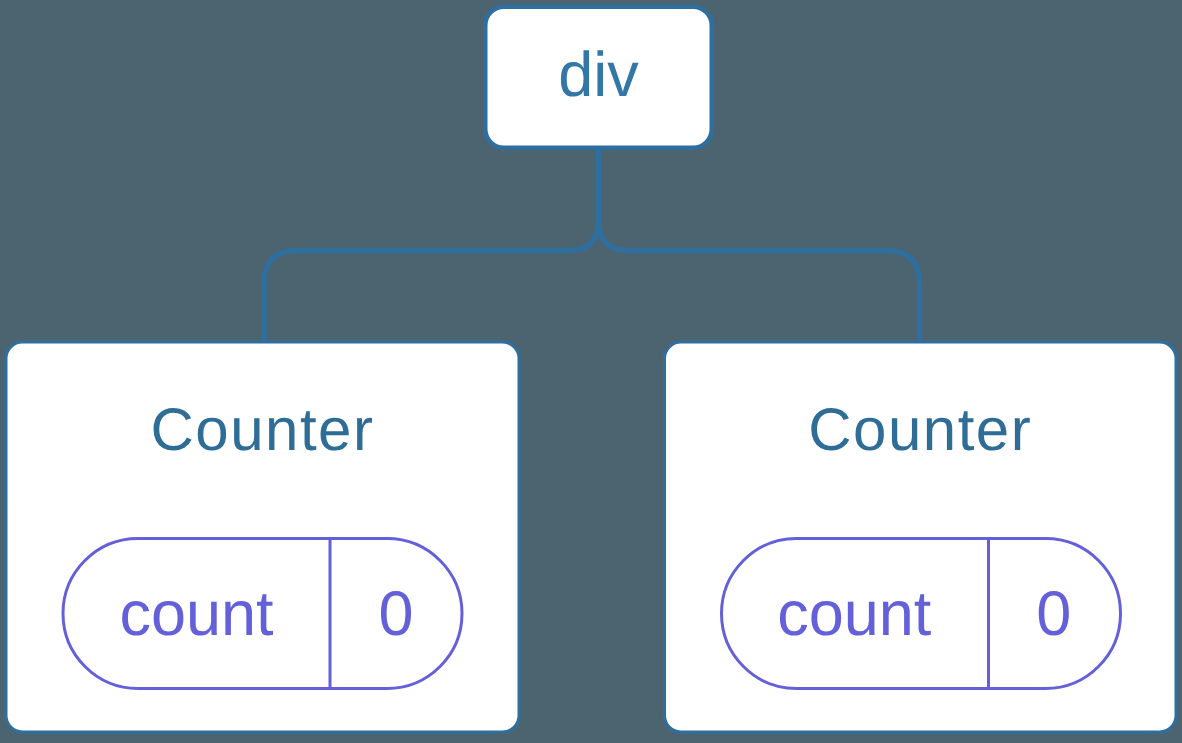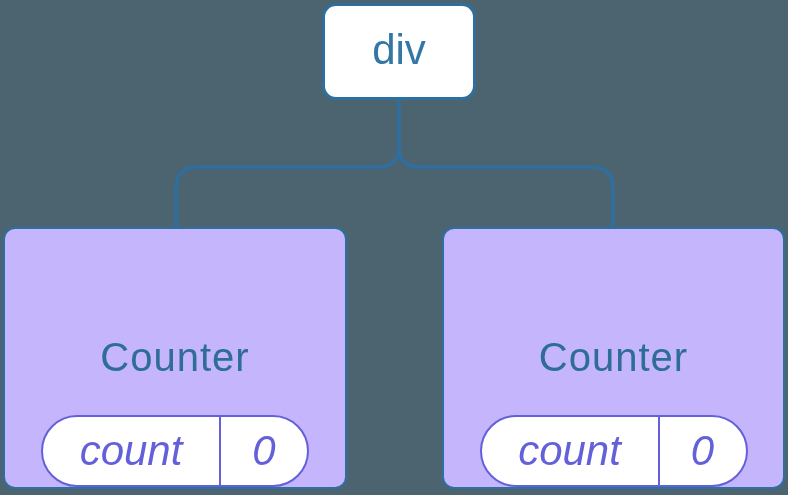--- a/index.html
+++ b/index.html
@@ -24,43 +24,42 @@
     font-size: 42px; color: #3377a7; line-height: 1;
     padding-bottom: 4px;
   }
 
   
   svg.connectors { position: absolute; left: 0; top: 0; display: block; }
 
   
   .card {
     position: absolute; top: 227px; height: 262px; box-sizing: border-box;
-    background: #c4b5fd;
+    background: #ffffff;
     border: 2px solid #2e6f9f;
     border-radius: 12px;
-    display: flex; flex-direction: column; align-items: center; justify-content: flex-end;
+    display: flex; flex-direction: column; align-items: center;
   }
   .card.left  { left: 3px;   width: 344px; }
   .card.right { left: 442px; width: 343px; }
 
   .card .title {
     margin-top: 34px;
     font-size: 40px; line-height: 1.2; letter-spacing: 1px;
     color: #2e6d96;
   }
 
   
   .pill {
-    margin-top: 34px;
-    width: 268px; height: 72px; box-sizing: border-box;
+    margin-top: 47px;
+    width: 268px; height: 102px; box-sizing: border-box;
     border: 2px solid #6460d9;
     border-radius: 53px;
     display: flex; overflow: hidden;
     background: #ffffff;
-    font-style: italic;
   }
   .pill .key {
     flex: 0 0 176px;
     display: flex; align-items: center; justify-content: center;
     font-size: 42px; color: #6460d9;
   }
   .pill .value {
     flex: 1;
     border-left: 2px solid #6460d9;
     display: flex; align-items: center; justify-content: center;

